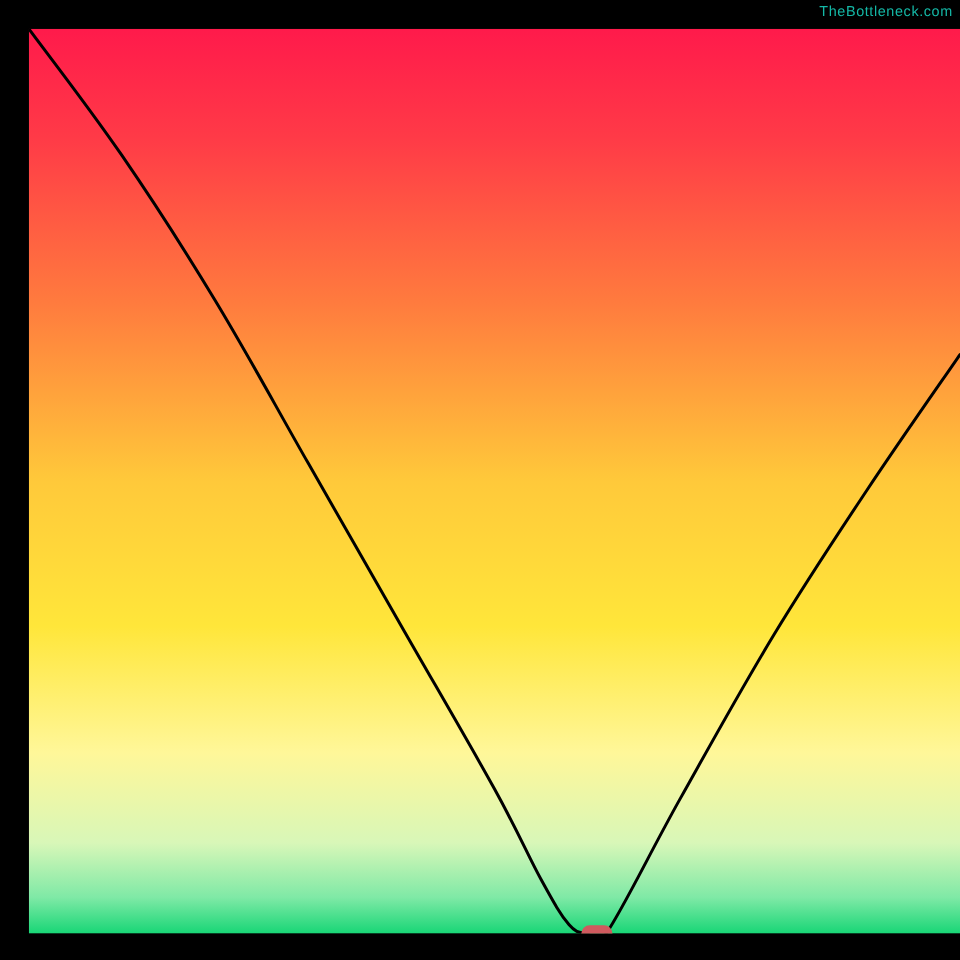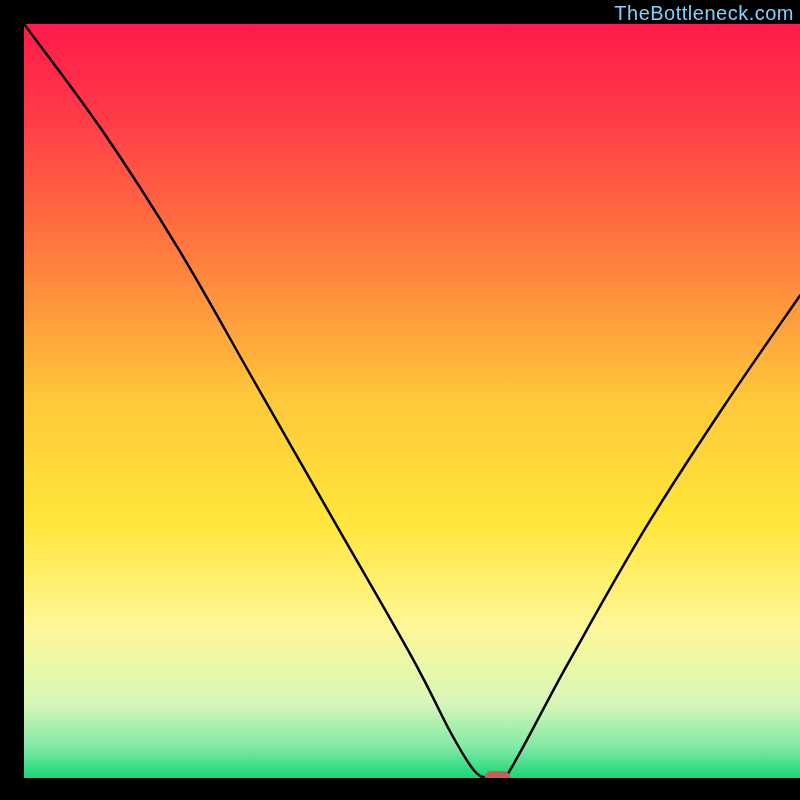--- a/index.html
+++ b/index.html
@@ -23,22 +23,22 @@
     position: absolute;
     left: 0;
     top: 24px;
     width: 776px;
     height: 754px;
   }
   .watermark {
     position: absolute;
     top: 2px;
     right: 6px;
-    color: #7dd3fc;
-    font-size: 20px;
+    color: #14b8a6;
+    font-size: 12px;
     letter-spacing: 0.5px;
     user-select: none;
   }
   svg { display: block; }
 </style>
 </head>
 <body>
 
 <div class="frame">
   <div class="plot">

